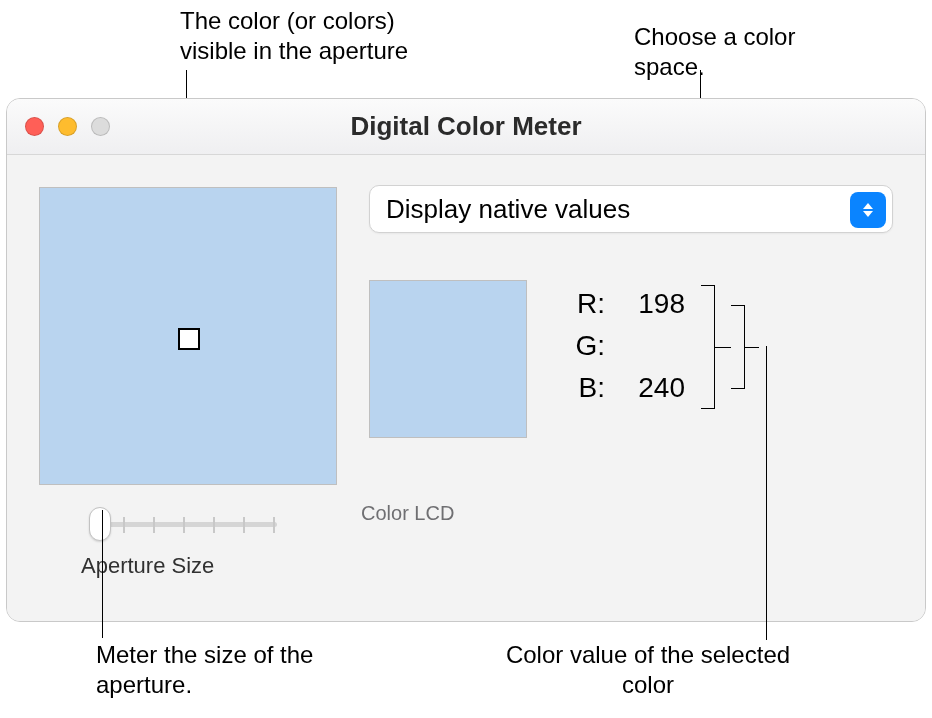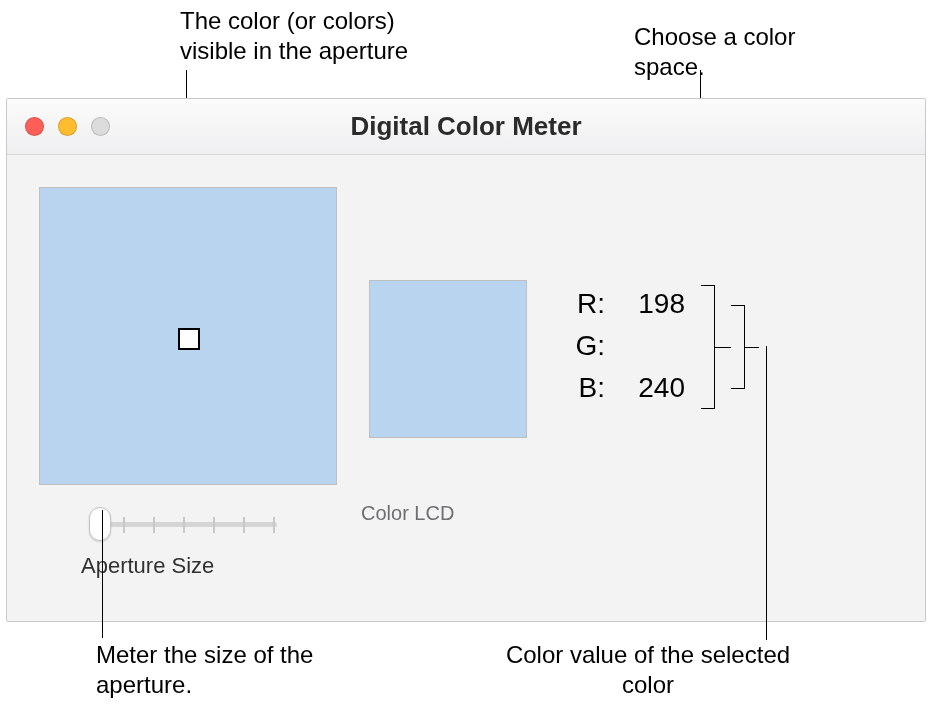--- a/index.html
+++ b/index.html
@@ -32,21 +32,21 @@
   .lead.v { width: 1px; }
 
   
   .window {
     position: absolute;
     left: 6px;
     top: 98px;
     width: 920px;
     height: 524px;
     border: 1px solid #c9c9c9;
-    border-radius: 2px;
+    border-radius: 14px;
     background: linear-gradient(#fdfdfd, #f6f6f6 70px, #f3f3f3 70px, #f3f3f3 100%);
     box-shadow: 0 0 0 1px rgba(0,0,0,.02) inset;
     overflow: hidden;
   }
   .titlebar {
     height: 56px;
     display: flex;
     align-items: center;
     border-bottom: 1px solid #d7d7d7;
     position: relative;
@@ -243,20 +243,27 @@
           <div class="tick" style="left:72px"></div>
           <div class="tick" style="left:102px"></div>
           <div class="tick" style="left:132px"></div>
           <div class="tick" style="left:162px"></div>
           <div class="tick" style="left:192px"></div>
           <div class="knob"></div>
         </div>
         <div class="slider-label">Aperture Size</div>
       </div>
 
+      <div class="popup">
+        <span>Display native values</span>
+        <div class="chev">
+          <div class="arrow up"></div>
+          <div class="arrow down"></div>
+        </div>
+      </div>
 
       <div class="swatch"></div>
 
       <div class="rgb">
         <div class="row">
           <span class="lbl">R:</span>
           <span class="val">198</span>
         </div>
         <div class="row">
           <span class="lbl">G:</span>

